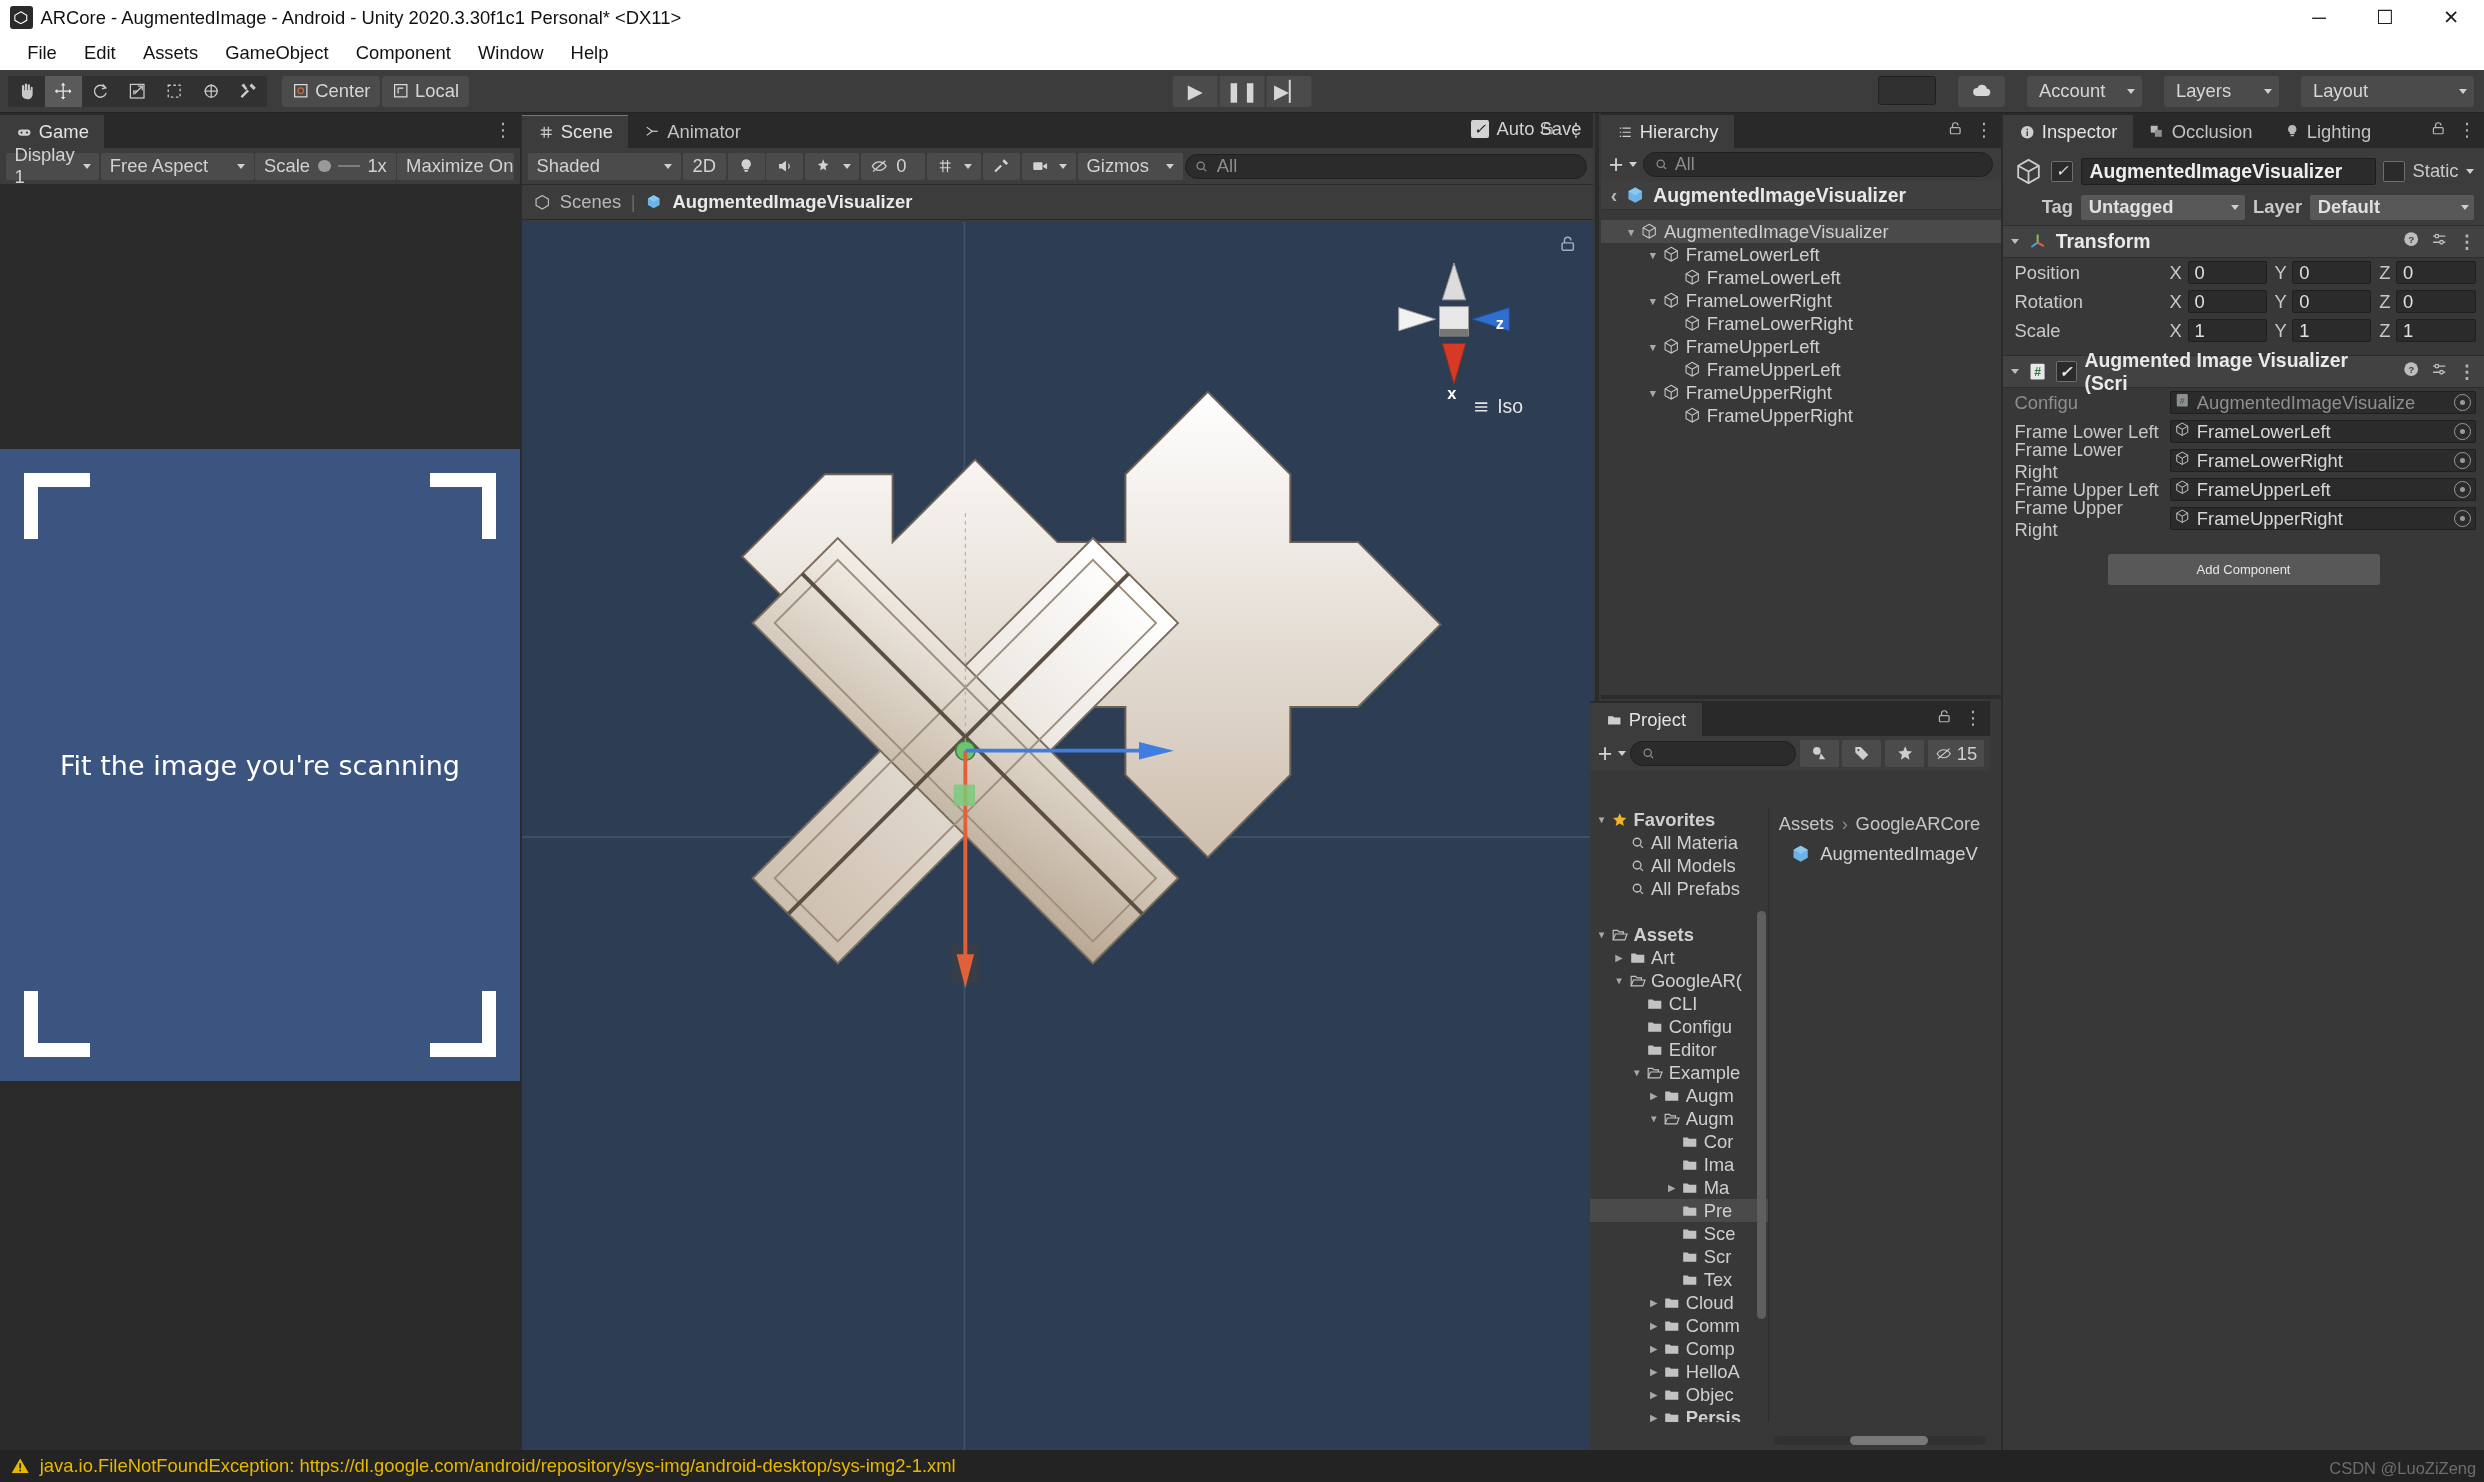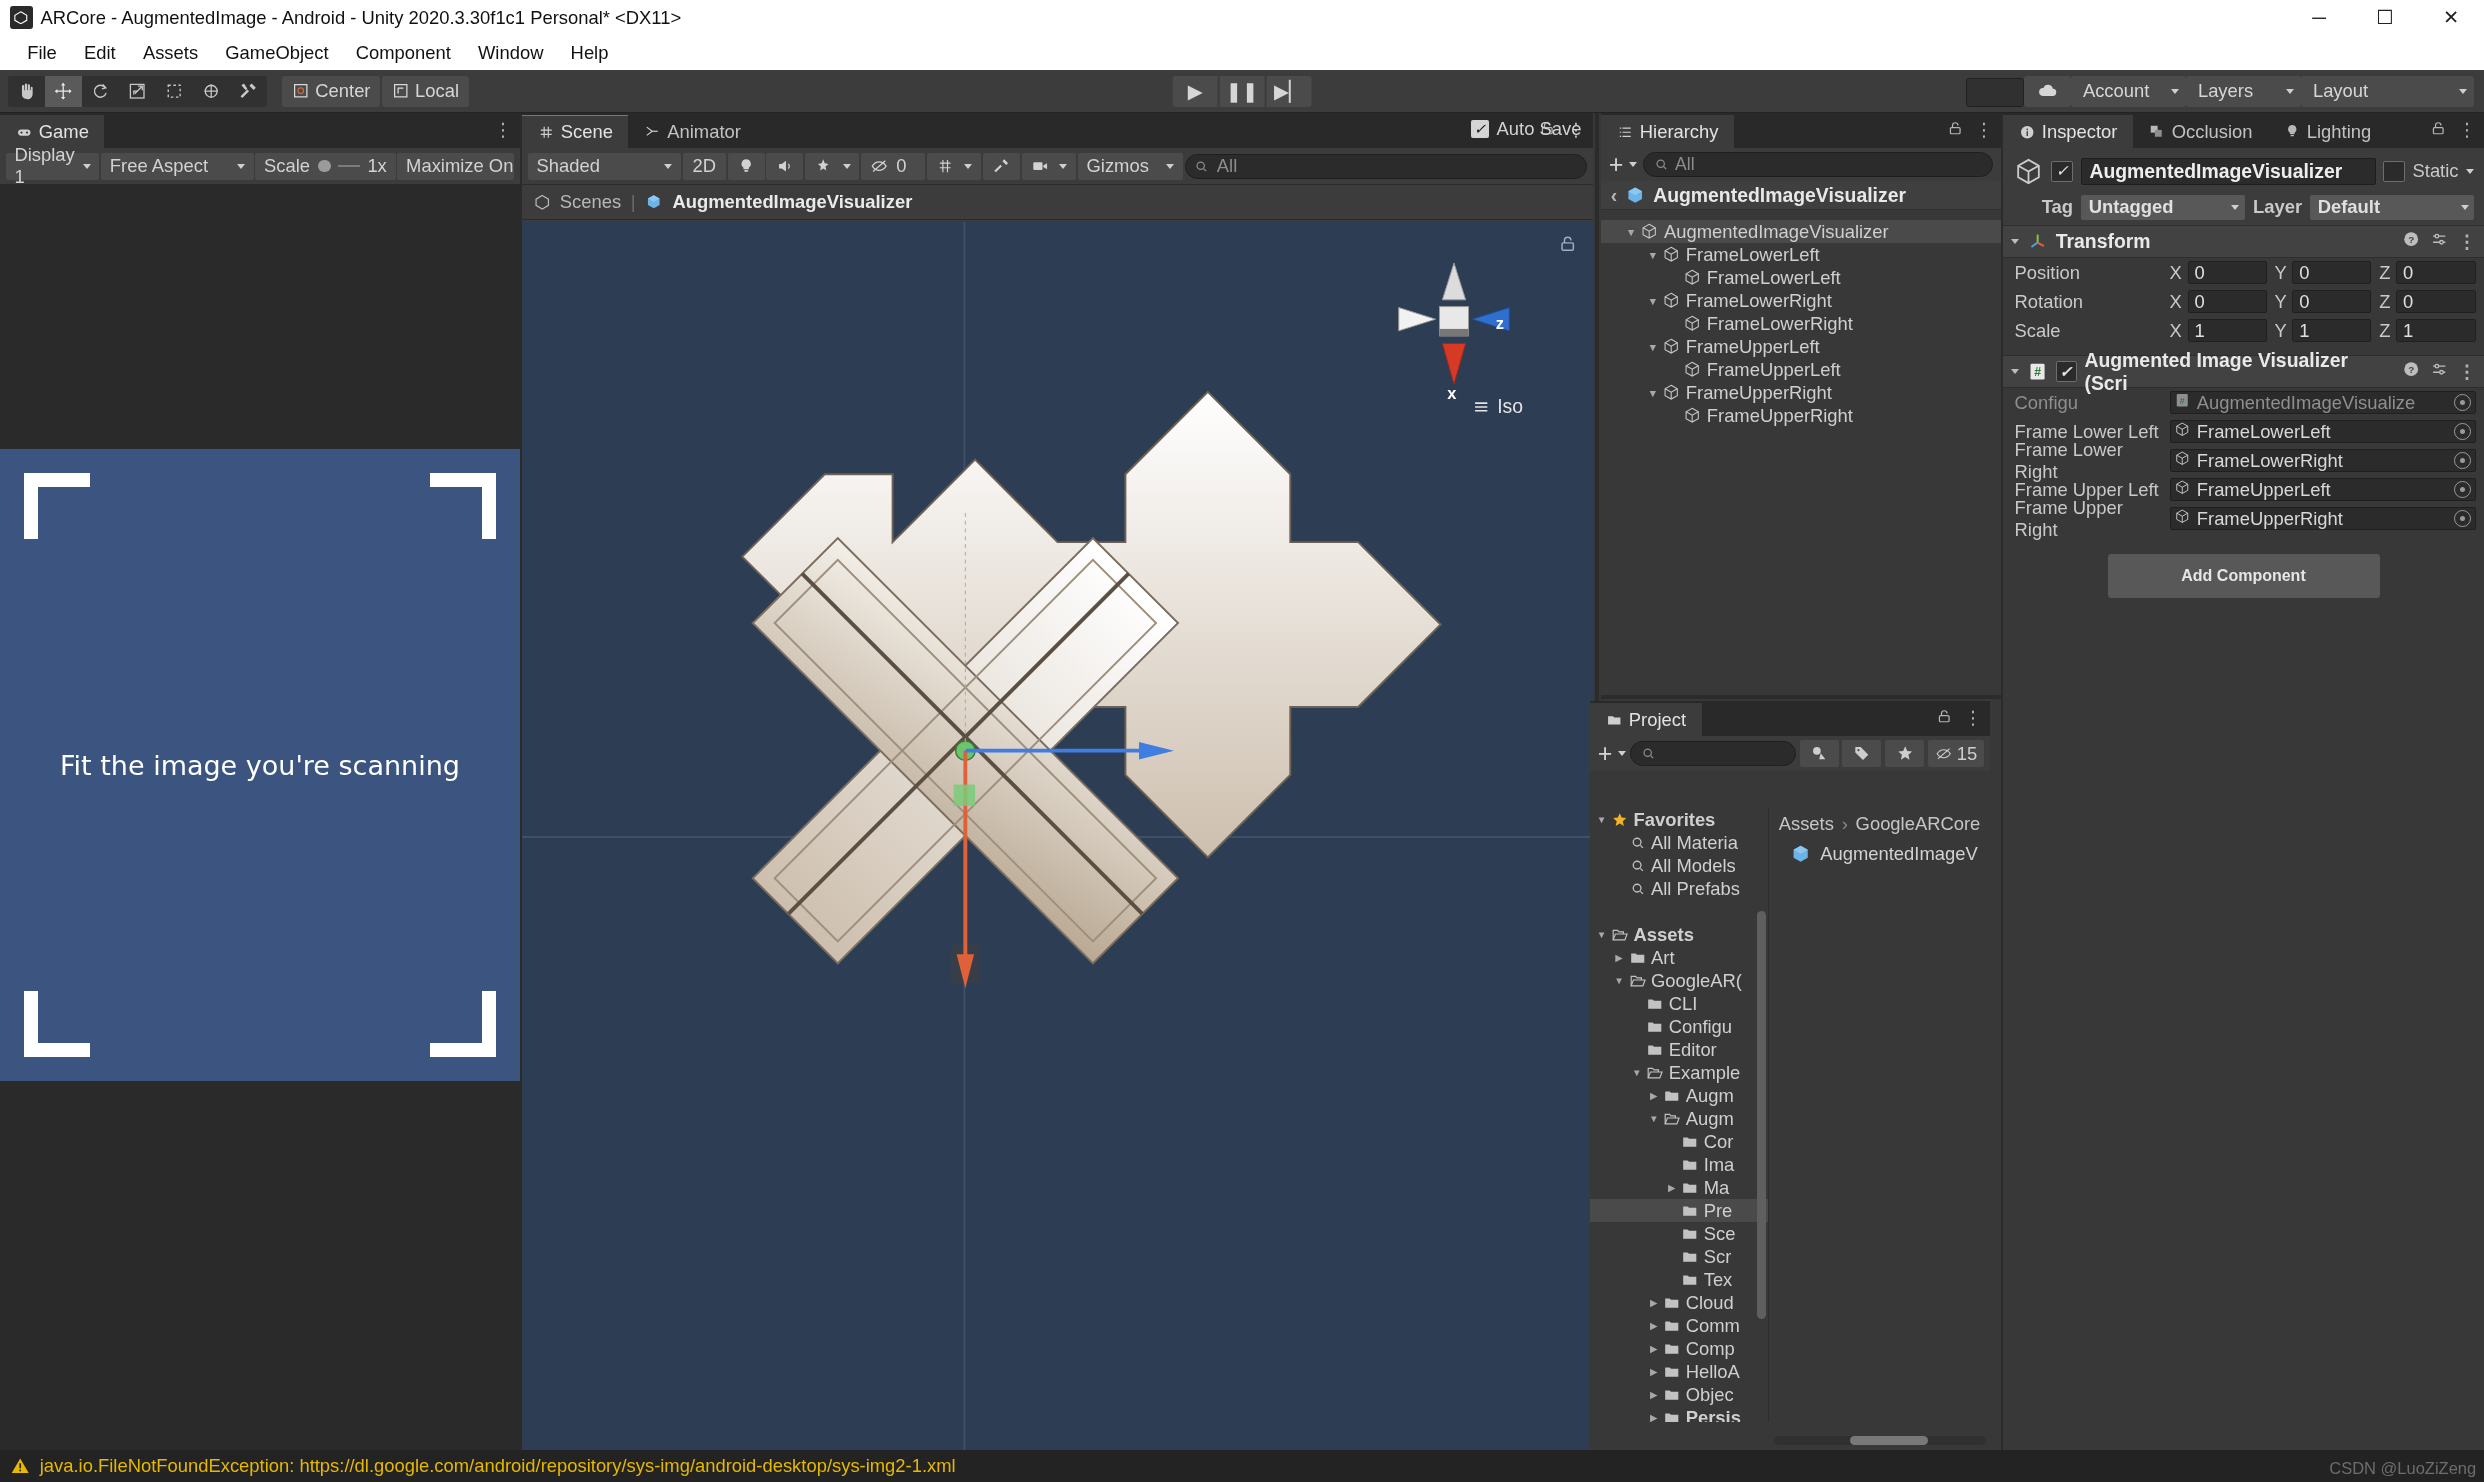--- a/index.html
+++ b/index.html
@@ -31,21 +31,21 @@
   .tbtn.active { background:#5a5a5a; }
   .tbtn svg { width:20.4px; height:20.4px; }
   .pivotgrp { display:flex; margin-left:15.5px; gap:1.9px; }
   .pivotbtn { height:31px; background:#4b4b4b; border-radius:2.9px; display:flex; align-items:center;
     padding:0 9.7px; gap:5.8px; font-size:18.4px; color:#d6d6d6; }
   .playgrp { position:absolute; left:50%; transform:translateX(-50%); display:flex; gap:1.9px; }
   .playbtn { width:45px; height:31px; background:#4b4b4b; display:flex; align-items:center;
     justify-content:center; color:#d6d6d6; }
   .playbtn:first-child { border-radius:2.9px 0 0 2.9px; }
   .playbtn:last-child { border-radius:0 2.9px 2.9px 0; }
-  .rightgrp { position:absolute; right:9.7px; display:flex; align-items:flex-end; gap:0; }
+  .rightgrp { position:absolute; right:9.7px; display:flex; align-items:flex-start; gap:22px; }
   .searchsm { width:58px; height:29px; background:#303030; border:1px solid #202020; border-radius:2.9px;}
   .cloudbtn { width:47px; height:31px; background:#4b4b4b; border-radius:2.9px; display:flex;
     align-items:center; justify-content:center; }
   .drop { height:31px; background:#4b4b4b; border-radius:2.9px; display:flex; align-items:center;
     justify-content:space-between; padding:0 7.8px 0 11.6px; font-size:18.4px; color:#d6d6d6; gap:9.7px; }
   .caret { width:0; height:0; border-left:4.9px solid transparent; border-right:4.9px solid transparent;
     border-top:5.8px solid #cfcfcf; }
 
   
   .workspace { position:absolute; left:0; top:113px; width:2484px; height:1338px; background:#383838; }
@@ -147,22 +147,22 @@
   .vecitem span { color:#c9c9c9; }
   .numbox { flex:1; height:23px; background:#2b2b2b; border:1px solid #1f1f1f; border-radius:1.9px;
     display:flex; align-items:center; padding:0 5.8px; color:#e0e0e0; font-size:18.4px; }
   .objfield { flex:1; height:23px; background:#2b2b2b; border:1px solid #1f1f1f; border-radius:1.9px;
     display:flex; align-items:center; gap:5.8px; padding:0 3.9px; color:#d8d8d8; font-size:18.4px;
     overflow:hidden; white-space:nowrap; }
   .objfield.dim { color:#8f8f8f; }
   .objfield .dot { margin-left:auto; width:17.5px; height:17.5px; flex:0 0 17.5px; border-radius:50%;
     border:1.9px solid #9a9a9a; display:flex; align-items:center; justify-content:center; }
   .objfield .dot i { width:5.8px; height:5.8px; border-radius:50%; background:#9a9a9a; }
-  .addcomp { margin:21.3px auto 0 auto; width:272px; height:44px; background:#585858; border-radius:2.9px;
-    display:flex; align-items:center; justify-content:center; font-size:16px; color:#e6e6e6;font-weight:bold; }
+  .addcomp { margin:21.3px auto 0 auto; width:272px; height:31px; background:#585858; border-radius:2.9px;
+    display:flex; align-items:center; justify-content:center; font-size:13px; color:#e6e6e6; }
   .splitter { position:absolute; background:#2b2b2b; }
 
   
   .statusbar { position:absolute; left:0; bottom:0; width:2484px; height:32px; background:#232323;
     display:flex; align-items:center; gap:9.7px; padding:0 9.7px; }
   .statusbar .msg { color:#e6b800; font-size:18.4px; }
   .wm { position:absolute; right:7.8px; bottom:3.9px; color:#6d6d6d; font-size:16.5px; }
 </style>
 </head>
 <body>

